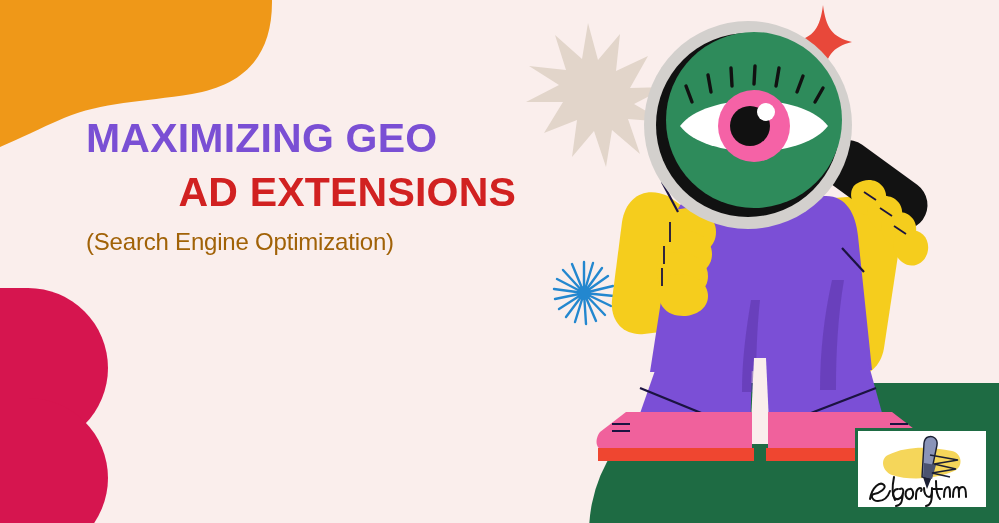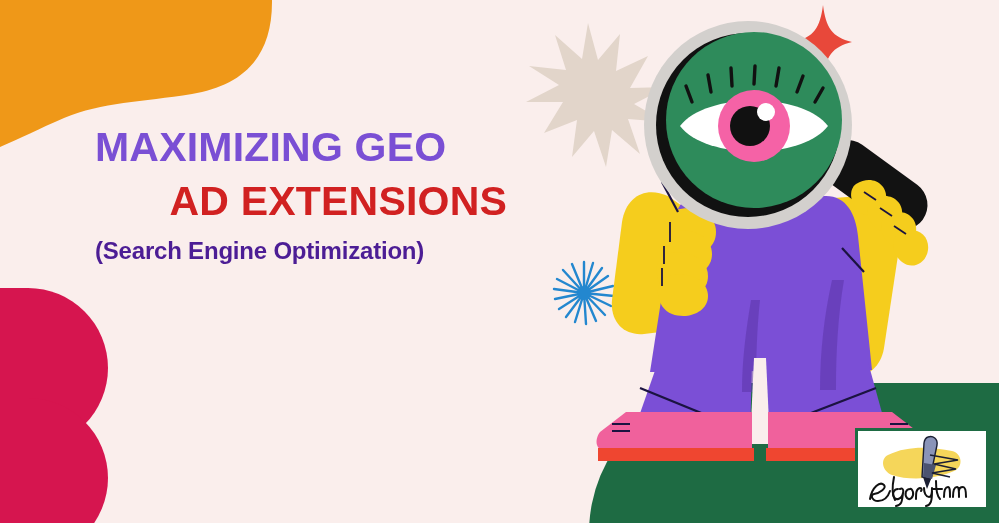--- a/index.html
+++ b/index.html
@@ -28,28 +28,28 @@
   
   #green-blob{right:-10px;bottom:-10px;width:420px;height:150px;
     background:#1e6b43;border-radius:160px 0 0 0;}
 
   
   #headline-block{
     position:absolute;left:86px;top:117px;width:430px;
   }
   .line{
     font-weight:bold;letter-spacing:.2px;line-height:1.06;
-    margin:9px;white-space:nowrap;
+    margin:0;white-space:nowrap;
   }
   #line1,#line2{color:#7a4fd4;font-size:41px;}
   #line1{margin-bottom:11px;}
   #line2{margin-bottom:19px;}
   #line3{color:#d12121;font-size:41px;padding-left:20px;margin-bottom:14px;text-align:right;}
   #subtitle{
-    color:#4c1d95;font-size:24px;font-weight:bold;
+    color:#a16207;font-size:24px;font-weight:normal;
     white-space:nowrap;letter-spacing:-.2px;
   }
 
   
   #illustration{position:absolute;left:520px;top:0;width:479px;height:523px;}
 
   
   #logo-card{
     position:absolute;left:855px;top:428px;width:134px;height:82px;
     background:#ffffff;border:3px solid #1e6b43;

